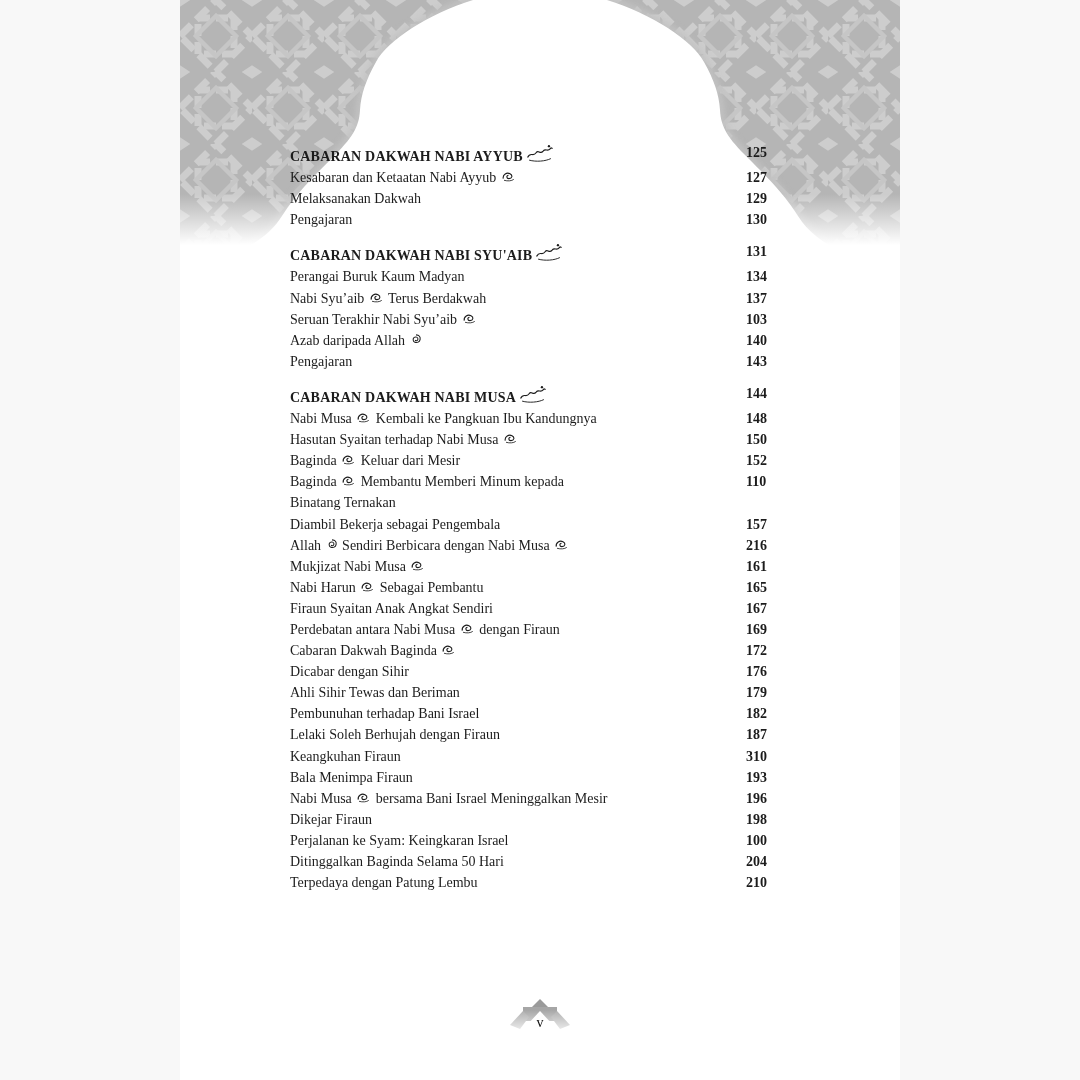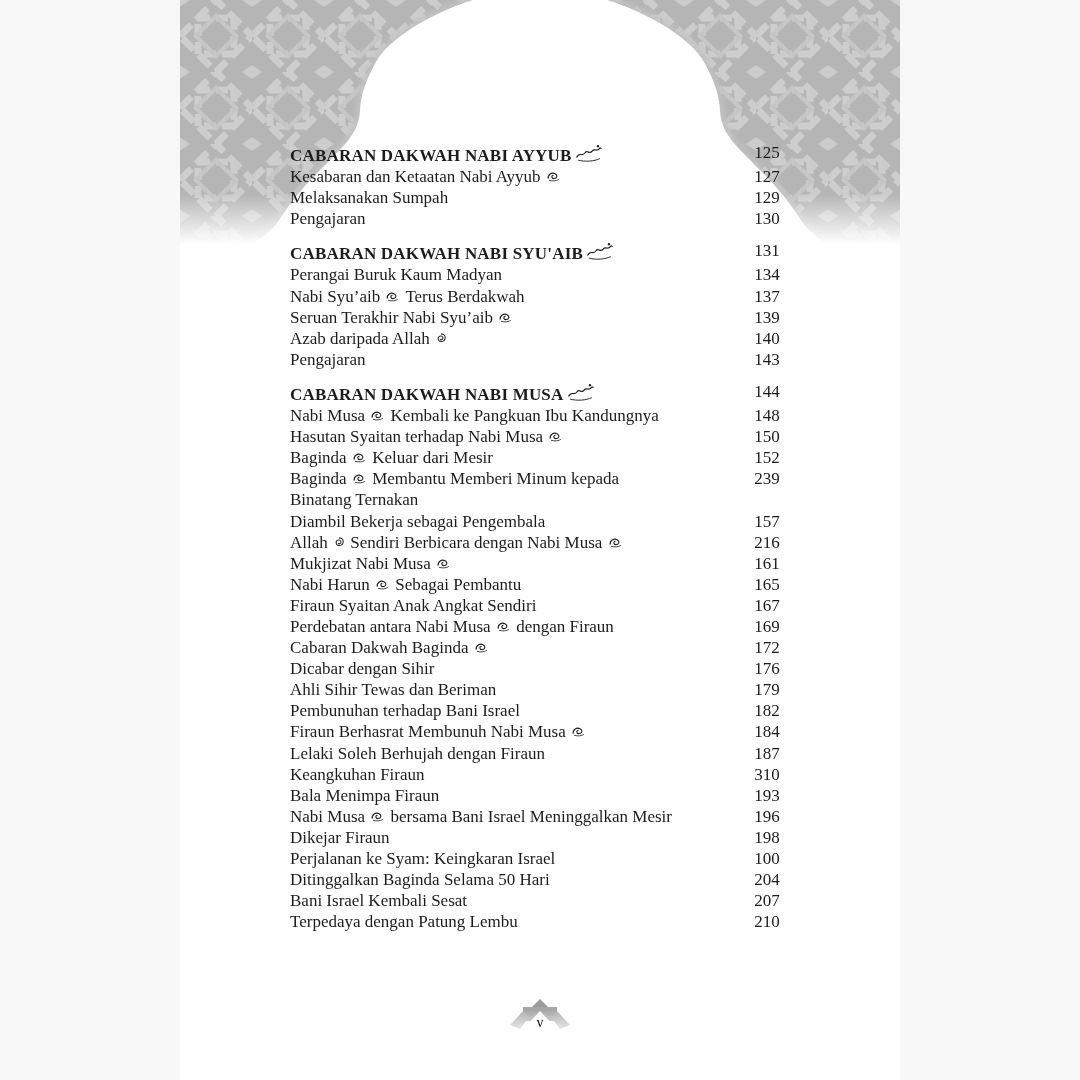--- a/index.html
+++ b/index.html
@@ -17,27 +17,27 @@
   .pattern-svg{position:absolute;top:0;left:0;}
   .band-fade{
     position:absolute;left:0;top:194px;width:720px;height:64px;
     background:linear-gradient(to bottom, rgba(255,255,255,0) 0%, #ffffff 80%);
   }
   .dome-svg{position:absolute;top:0;left:0;}
   
   .toc{
     position:absolute;left:0;top:0;width:720px;
     padding:142px 112px 0 110px;box-sizing:border-box;
-    color:#1c1c1c;font-size:17px;line-height:21.1px;
+    color:#1c1c1c;font-size:14px;line-height:21.1px;
   }
   .toc-section{margin:0 0 11px 0;}
   .toc-row{display:flex;align-items:flex-start;}
   .toc-label{flex:1 1 auto;padding-right:8px;}
   .toc-row.heading .toc-label{font-weight:bold;letter-spacing:.2px;}
-  .toc-page{flex:0 0 42px;text-align:center;white-space:nowrap;}
+  .toc-page{flex:0 0 42px;text-align:left;white-space:nowrap;font-weight:bold;}
   .hon{display:inline-block;vertical-align:baseline;}
   .hon-as{width:15px;height:12px;margin:0 1px;}
   .hon-swt{width:12px;height:12px;margin:0 1px;}
   .hon-cal{width:28px;height:19px;margin:0 0 0 3px;transform:translateY(2px);}
   
   .page-footer{
     position:absolute;left:0;top:998px;width:720px;height:60px;text-align:center;
   }
   .footer-orn{position:relative;display:inline-block;width:64px;height:44px;}
   .footer-orn .orn-fade{
@@ -87,21 +87,21 @@
           <span class="toc-page">125</span>
         </div>
         <div class="toc-row">
           <span class="toc-label">Kesabaran dan Ketaatan Nabi Ayyub <svg class="hon hon-as" viewBox="0 0 20 15" aria-hidden="true">
               <path d="M3,11 C2,5 8,2.5 12,4.5 C16,6.5 15,11 10.5,11 C7,11 7,6.5 10,6.5" fill="none" stroke="#1c1c1c" stroke-width="1.5"></path>
               <path d="M4,13.2 C9,14.6 14,14.2 17,12" fill="none" stroke="#1c1c1c" stroke-width="1.1"></path>
             </svg></span>
           <span class="toc-page">127</span>
         </div>
         <div class="toc-row">
-          <span class="toc-label">Melaksanakan Sumpah</span>
+          <span class="toc-label">Melaksanakan Dakwah</span>
           <span class="toc-page">129</span>
         </div>
         <div class="toc-row">
           <span class="toc-label">Pengajaran</span>
           <span class="toc-page">130</span>
         </div>
       </div>
       <div class="toc-section">
         <div class="toc-row heading">
           <span class="toc-label">CABARAN DAKWAH NABI SYU'AIB<svg class="hon hon-cal" viewBox="0 0 36 24" aria-hidden="true">
@@ -120,21 +120,21 @@
               <path d="M3,11 C2,5 8,2.5 12,4.5 C16,6.5 15,11 10.5,11 C7,11 7,6.5 10,6.5" fill="none" stroke="#1c1c1c" stroke-width="1.5"></path>
               <path d="M4,13.2 C9,14.6 14,14.2 17,12" fill="none" stroke="#1c1c1c" stroke-width="1.1"></path>
             </svg> Terus Berdakwah</span>
           <span class="toc-page">137</span>
         </div>
         <div class="toc-row">
           <span class="toc-label">Seruan Terakhir Nabi Syu’aib <svg class="hon hon-as" viewBox="0 0 20 15" aria-hidden="true">
               <path d="M3,11 C2,5 8,2.5 12,4.5 C16,6.5 15,11 10.5,11 C7,11 7,6.5 10,6.5" fill="none" stroke="#1c1c1c" stroke-width="1.5"></path>
               <path d="M4,13.2 C9,14.6 14,14.2 17,12" fill="none" stroke="#1c1c1c" stroke-width="1.1"></path>
             </svg></span>
-          <span class="toc-page">139</span>
+          <span class="toc-page">103</span>
         </div>
         <div class="toc-row">
           <span class="toc-label">Azab daripada Allah <svg class="hon hon-swt" viewBox="0 0 16 15" aria-hidden="true">
               <path d="M8,2 C12.5,2 14,5 13.5,8 C13,11.5 9.5,13 6.5,11.8 C3.8,10.7 3.4,7 5.6,5.4 C7.6,4 10.6,5 10.6,7.6 C10.6,9.8 8,10.6 6.8,9" fill="none" stroke="#1c1c1c" stroke-width="1.4"></path>
             </svg></span>
           <span class="toc-page">140</span>
         </div>
         <div class="toc-row">
           <span class="toc-label">Pengajaran</span>
           <span class="toc-page">143</span>
@@ -168,21 +168,21 @@
               <path d="M3,11 C2,5 8,2.5 12,4.5 C16,6.5 15,11 10.5,11 C7,11 7,6.5 10,6.5" fill="none" stroke="#1c1c1c" stroke-width="1.5"></path>
               <path d="M4,13.2 C9,14.6 14,14.2 17,12" fill="none" stroke="#1c1c1c" stroke-width="1.1"></path>
             </svg> Keluar dari Mesir</span>
           <span class="toc-page">152</span>
         </div>
         <div class="toc-row">
           <span class="toc-label">Baginda <svg class="hon hon-as" viewBox="0 0 20 15" aria-hidden="true">
               <path d="M3,11 C2,5 8,2.5 12,4.5 C16,6.5 15,11 10.5,11 C7,11 7,6.5 10,6.5" fill="none" stroke="#1c1c1c" stroke-width="1.5"></path>
               <path d="M4,13.2 C9,14.6 14,14.2 17,12" fill="none" stroke="#1c1c1c" stroke-width="1.1"></path>
             </svg> Membantu Memberi Minum kepada<br>Binatang Ternakan</span>
-          <span class="toc-page">239</span>
+          <span class="toc-page">110</span>
         </div>
         <div class="toc-row">
           <span class="toc-label">Diambil Bekerja sebagai Pengembala</span>
           <span class="toc-page">157</span>
         </div>
         <div class="toc-row">
           <span class="toc-label">Allah <svg class="hon hon-swt" viewBox="0 0 16 15" aria-hidden="true">
               <path d="M8,2 C12.5,2 14,5 13.5,8 C13,11.5 9.5,13 6.5,11.8 C3.8,10.7 3.4,7 5.6,5.4 C7.6,4 10.6,5 10.6,7.6 C10.6,9.8 8,10.6 6.8,9" fill="none" stroke="#1c1c1c" stroke-width="1.4"></path>
             </svg> Sendiri Berbicara dengan Nabi Musa <svg class="hon hon-as" viewBox="0 0 20 15" aria-hidden="true">
               <path d="M3,11 C2,5 8,2.5 12,4.5 C16,6.5 15,11 10.5,11 C7,11 7,6.5 10,6.5" fill="none" stroke="#1c1c1c" stroke-width="1.5"></path>
@@ -228,27 +228,20 @@
         </div>
         <div class="toc-row">
           <span class="toc-label">Ahli Sihir Tewas dan Beriman</span>
           <span class="toc-page">179</span>
         </div>
         <div class="toc-row">
           <span class="toc-label">Pembunuhan terhadap Bani Israel</span>
           <span class="toc-page">182</span>
         </div>
         <div class="toc-row">
-          <span class="toc-label">Firaun Berhasrat Membunuh Nabi Musa <svg class="hon hon-as" viewBox="0 0 20 15" aria-hidden="true">
-              <path d="M3,11 C2,5 8,2.5 12,4.5 C16,6.5 15,11 10.5,11 C7,11 7,6.5 10,6.5" fill="none" stroke="#1c1c1c" stroke-width="1.5"></path>
-              <path d="M4,13.2 C9,14.6 14,14.2 17,12" fill="none" stroke="#1c1c1c" stroke-width="1.1"></path>
-            </svg></span>
-          <span class="toc-page">184</span>
-        </div>
-        <div class="toc-row">
           <span class="toc-label">Lelaki Soleh Berhujah dengan Firaun</span>
           <span class="toc-page">187</span>
         </div>
         <div class="toc-row">
           <span class="toc-label">Keangkuhan Firaun</span>
           <span class="toc-page">310</span>
         </div>
         <div class="toc-row">
           <span class="toc-label">Bala Menimpa Firaun</span>
           <span class="toc-page">193</span>
@@ -264,24 +257,20 @@
           <span class="toc-label">Dikejar Firaun</span>
           <span class="toc-page">198</span>
         </div>
         <div class="toc-row">
           <span class="toc-label">Perjalanan ke Syam: Keingkaran Israel</span>
           <span class="toc-page">100</span>
         </div>
         <div class="toc-row">
           <span class="toc-label">Ditinggalkan Baginda Selama 50 Hari</span>
           <span class="toc-page">204</span>
-        </div>
-        <div class="toc-row">
-          <span class="toc-label">Bani Israel Kembali Sesat</span>
-          <span class="toc-page">207</span>
         </div>
         <div class="toc-row">
           <span class="toc-label">Terpedaya dengan Patung Lembu</span>
           <span class="toc-page">210</span>
         </div>
       </div>
     </div>
 
   <div class="page-footer">
     <span class="footer-orn">

